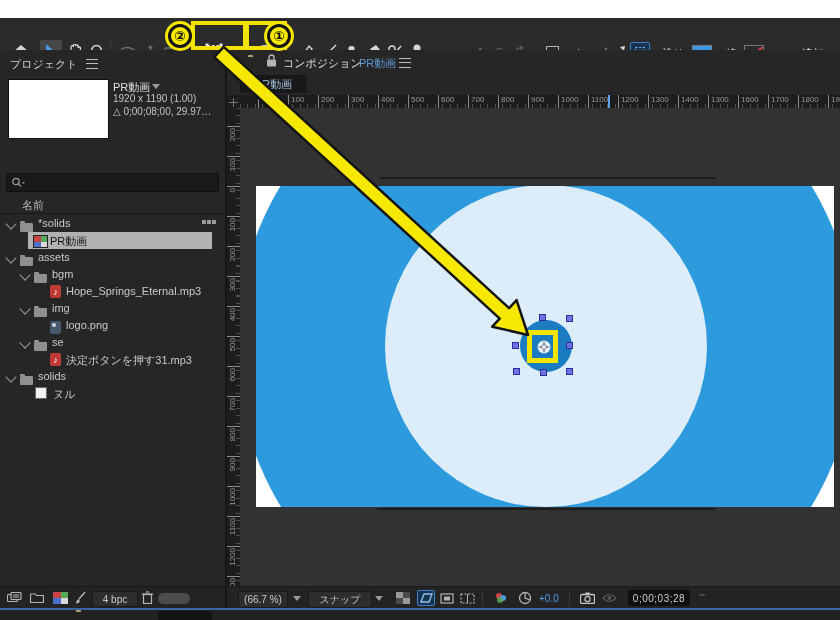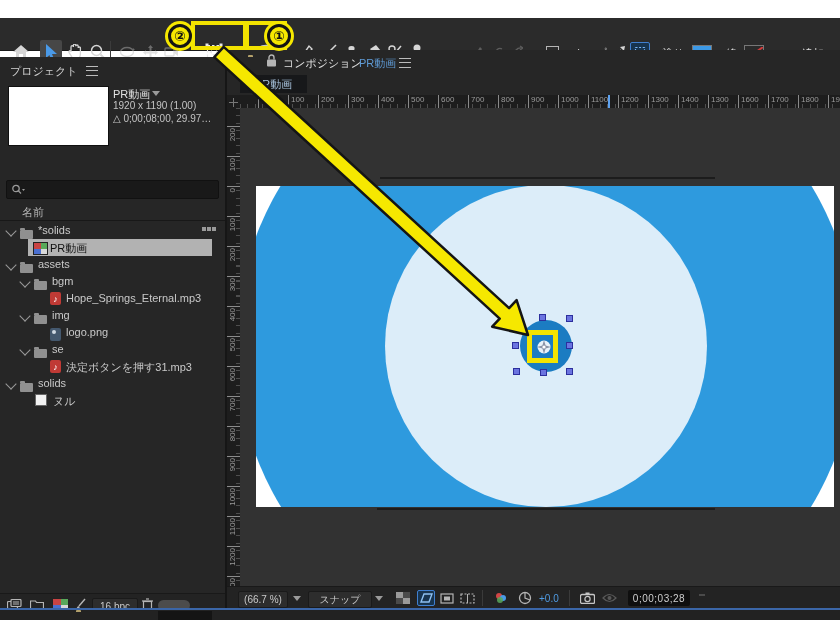--- a/index.html
+++ b/index.html
@@ -4,21 +4,21 @@
 <style>
   html,body{margin:0;padding:0;}
   .page{position:relative;width:840px;height:620px;background:#ffffff;overflow:hidden;
         font-family:"Liberation Sans","DejaVu Sans",sans-serif;color:#d6d6d6;-webkit-font-smoothing:antialiased;}
   .abs{position:absolute;}
   .txt{font-size:11px;white-space:nowrap;}
   .small{font-size:10px;}
 
   
   .toolbar{left:0;top:18px;width:840px;height:32px;background:#2b2b2b;border-bottom:1px solid #191919;}
-  .proj{left:0;top:50px;width:225px;height:558px;background:#262626;margin-top:7px;}
+  .proj{left:0;top:50px;width:225px;height:558px;background:#262626;}
   .comp{left:227px;top:50px;width:613px;height:558px;background:#262626;}
   .vdiv{left:225px;top:50px;width:2px;height:570px;background:#161616;}
   .statusbar{background:#232323;border-top:1px solid #191919;}
   .sliver{left:0;top:608px;width:840px;height:12px;background:#222;border-top:2px solid #3b66a8;box-sizing:border-box;}
 
   
   .toolbtn{top:22px;width:22px;height:24px;display:flex;align-items:center;justify-content:center;}
   .toolbtn.sel{background:#474747;border-radius:2px;}
   .toolbtn svg{display:block;}
   .sep{top:23px;width:1px;height:22px;background:#3c3c3c;}
@@ -327,21 +327,21 @@
       <span class="abs compicon" style="left:52px;top:4px;width:15px;height:12px">
           <i></i>
           <i></i>
           <i></i>
           <i></i>
         </span>
       <svg class="abs" style="left:74px;top:4px" width="13" height="14" viewBox="0 0 13 14">
           <path d="M11 1 L5 8" stroke="#b5b5b5" stroke-width="1.4"></path>
           <path d="M5 8 q-2 .3 -2.4 2.2 q-.3 1.5 -1.4 1.9 q3 .8 4.2-.8 q.8-1.3 -.4-3.3 Z" fill="#b5b5b5"></path>
         </svg>
-      <div class="abs ddbox" style="left:92px;top:4px;width:44px;height:14px">16 bpc</div>
+      <div class="abs ddbox" style="left:92px;top:4px;width:44px;height:14px">4 bpc</div>
       <svg class="abs" style="left:142px;top:4px" width="11" height="13" viewBox="0 0 11 13">
           <rect x="1.5" y="3.5" width="8" height="9" fill="none" stroke="#b5b5b5" stroke-width="1.2"></rect>
           <line x1="0" y1="3" x2="11" y2="3" stroke="#b5b5b5" stroke-width="1.2"></line>
           <line x1="4" y1="1" x2="7" y2="1" stroke="#b5b5b5" stroke-width="1.2"></line>
         </svg>
       <div class="abs pill" style="left:158px;top:6px;width:32px;height:11px"></div>
     </div>
   </div>
 
   <div class="abs vdiv"></div>

